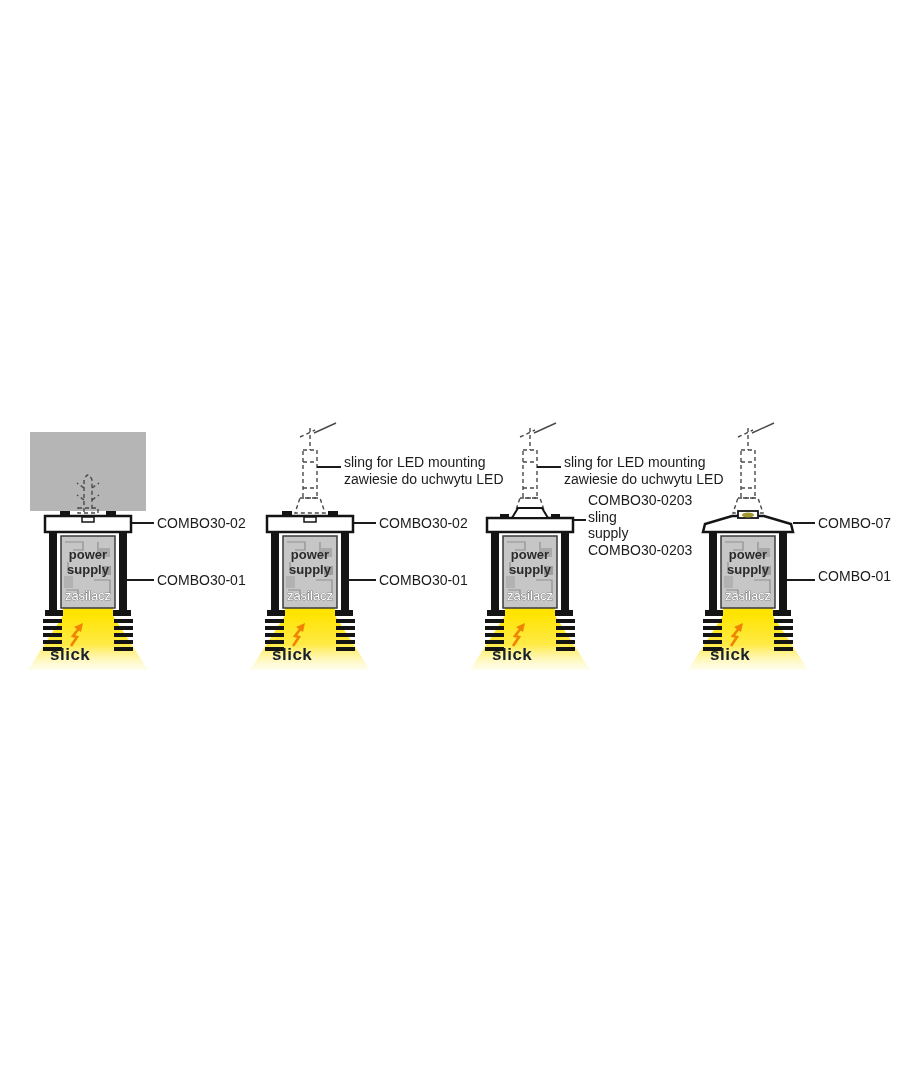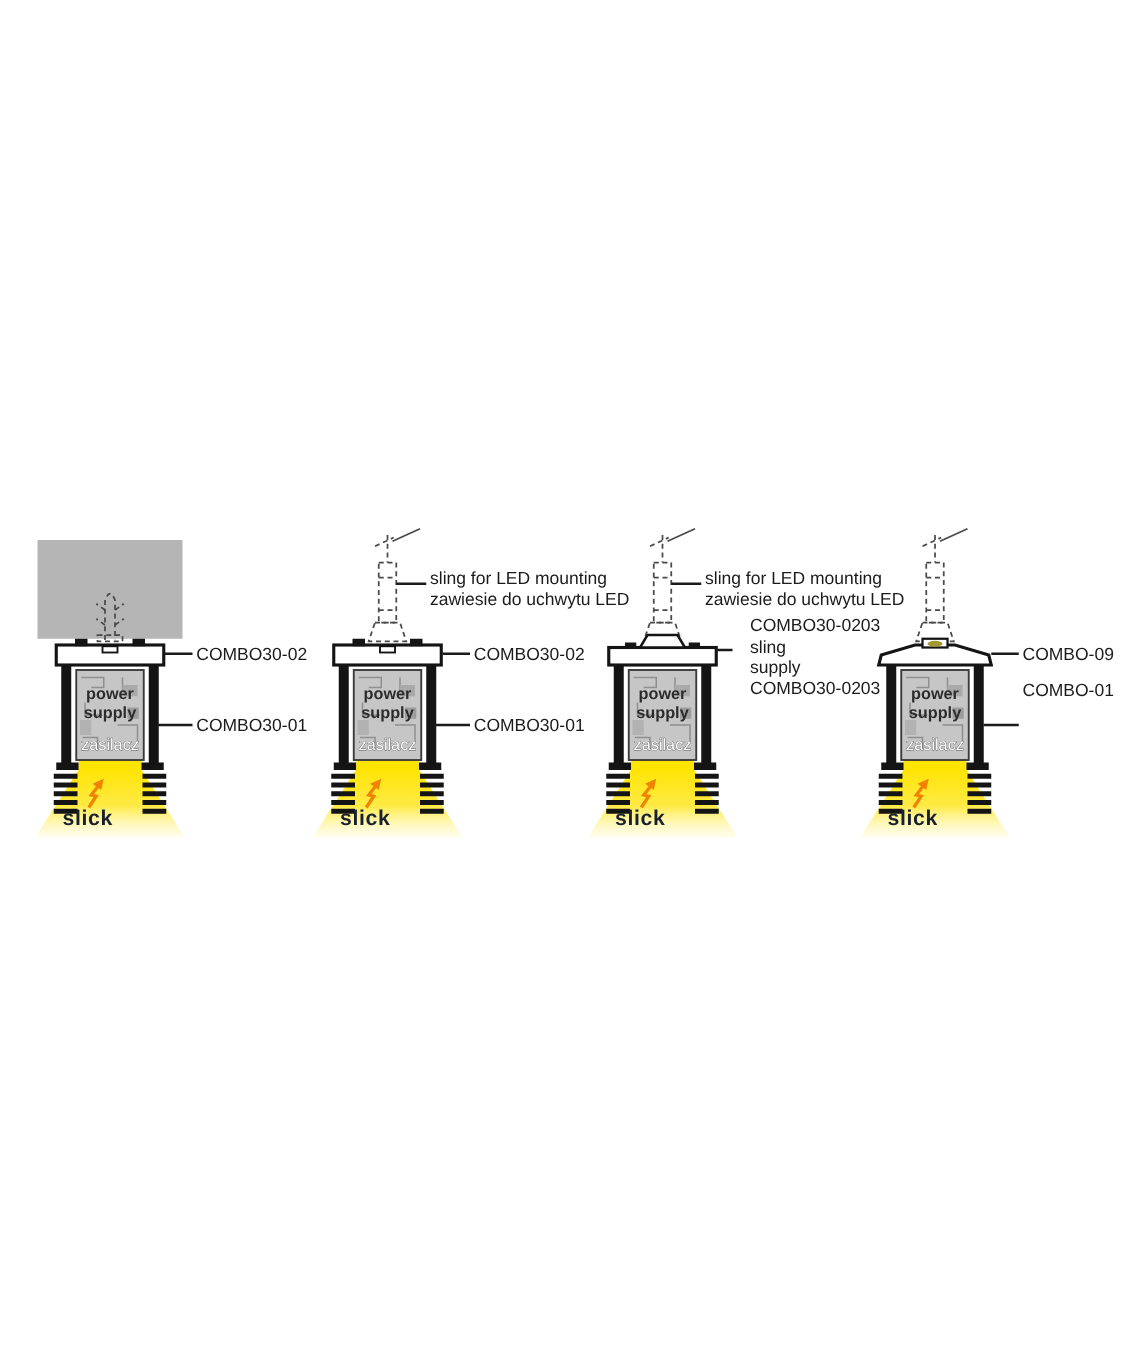--- a/index.html
+++ b/index.html
@@ -145,34 +145,34 @@
       <use href="#pCapHolder"></use>
       <use href="#pLogo"></use>
     </svg>
   </div>
   <div class="leader" style="left:537px;top:466px;width:24px"></div>
   <div class="lbl" style="left:564px;top:454px">
     <div>sling for LED mounting</div>
     <div>zawiesie do uchwytu LED</div>
   </div>
   <div class="leader" style="left:573px;top:519px;width:13px"></div>
-  <div class="lbl" style="left:600px;top:492px">
+  <div class="lbl" style="left:588px;top:492px">
     <div>COMBO30-0203</div>
     <div>sling</div>
     <div>supply</div>
     <div>COMBO30-0203</div>
   </div>
 
   <div class="variant" style="left:658px">
     <svg width="180" height="252" viewBox="0 0 180 252">
       <use href="#pSling"></use>
       <use href="#pLight"></use>
       <use href="#pBody"></use>
       <use href="#pCapPeak"></use>
       <use href="#pLogo"></use>
     </svg>
   </div>
   <div class="leader" style="left:793px;top:522px;width:22px"></div>
-  <div class="lbl" style="left:818px;top:515px">COMBO-09</div>
+  <div class="lbl" style="left:818px;top:515px">COMBO-07</div>
   <div class="leader" style="left:787px;top:579px;width:28px"></div>
-  <div class="lbl" style="left:818px;top:544px">COMBO-01</div>
+  <div class="lbl" style="left:818px;top:568px">COMBO-01</div>
 
 </div>
 
 </body></html>

